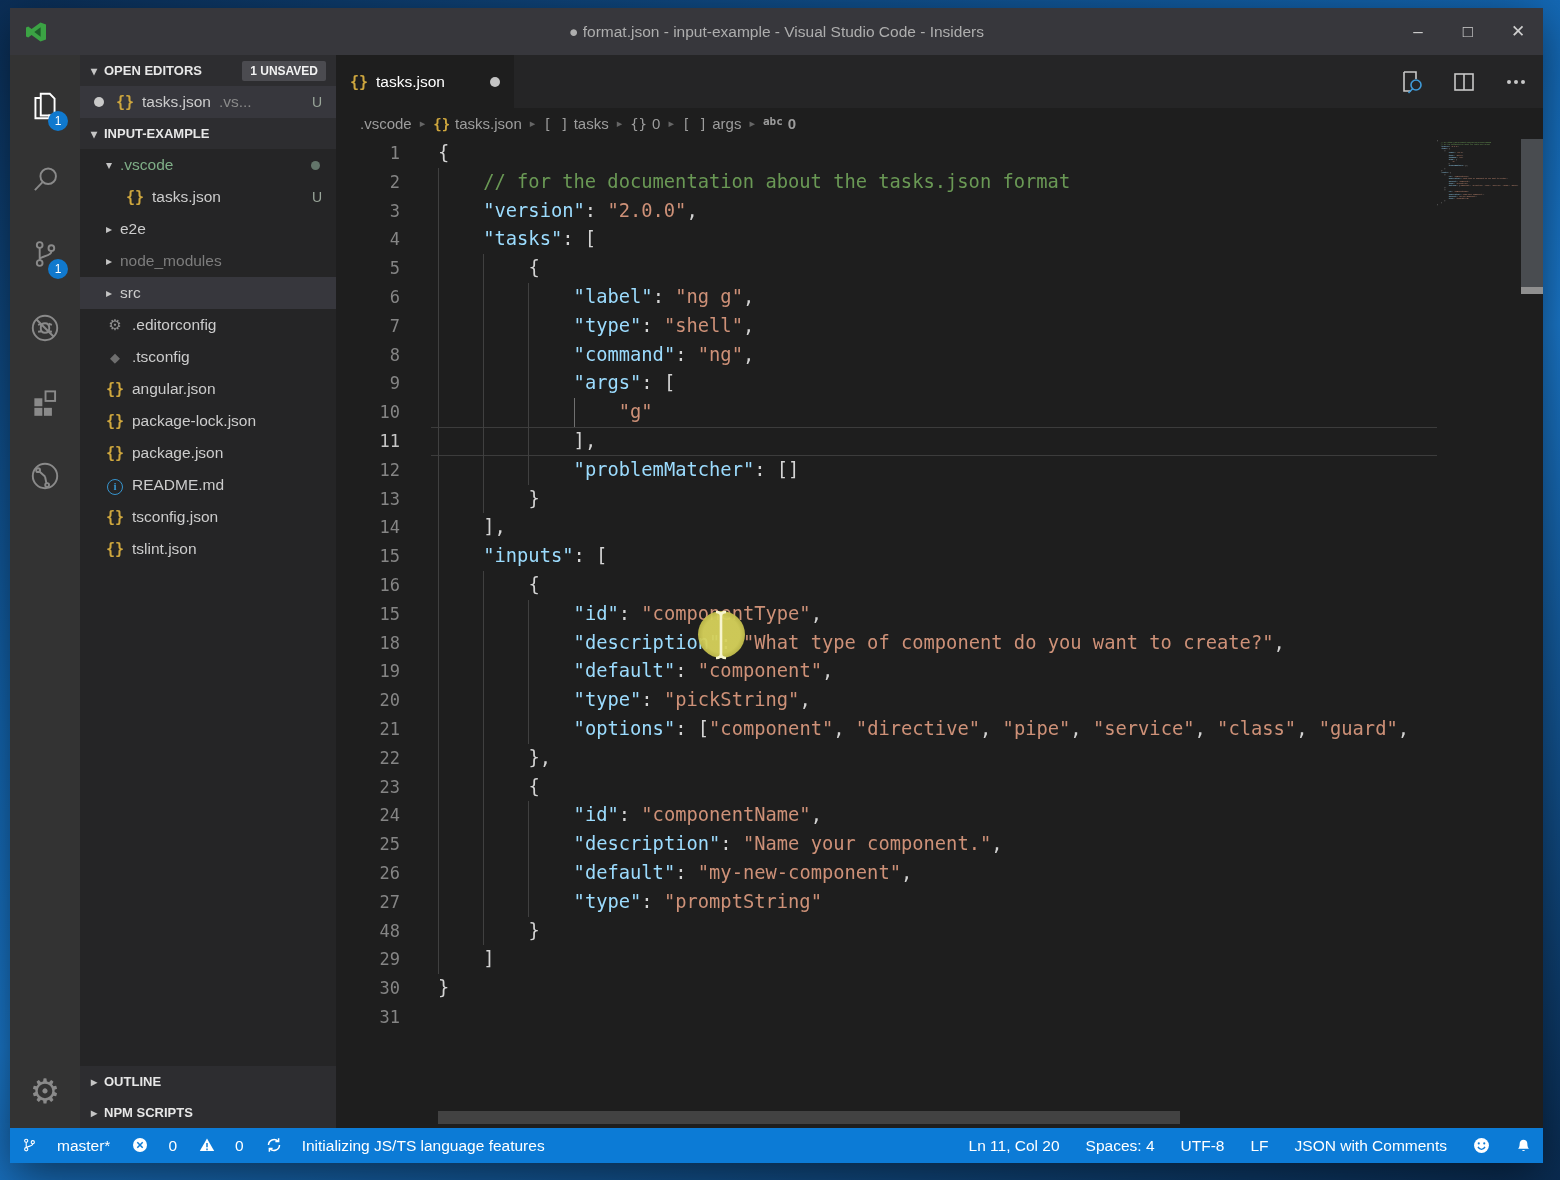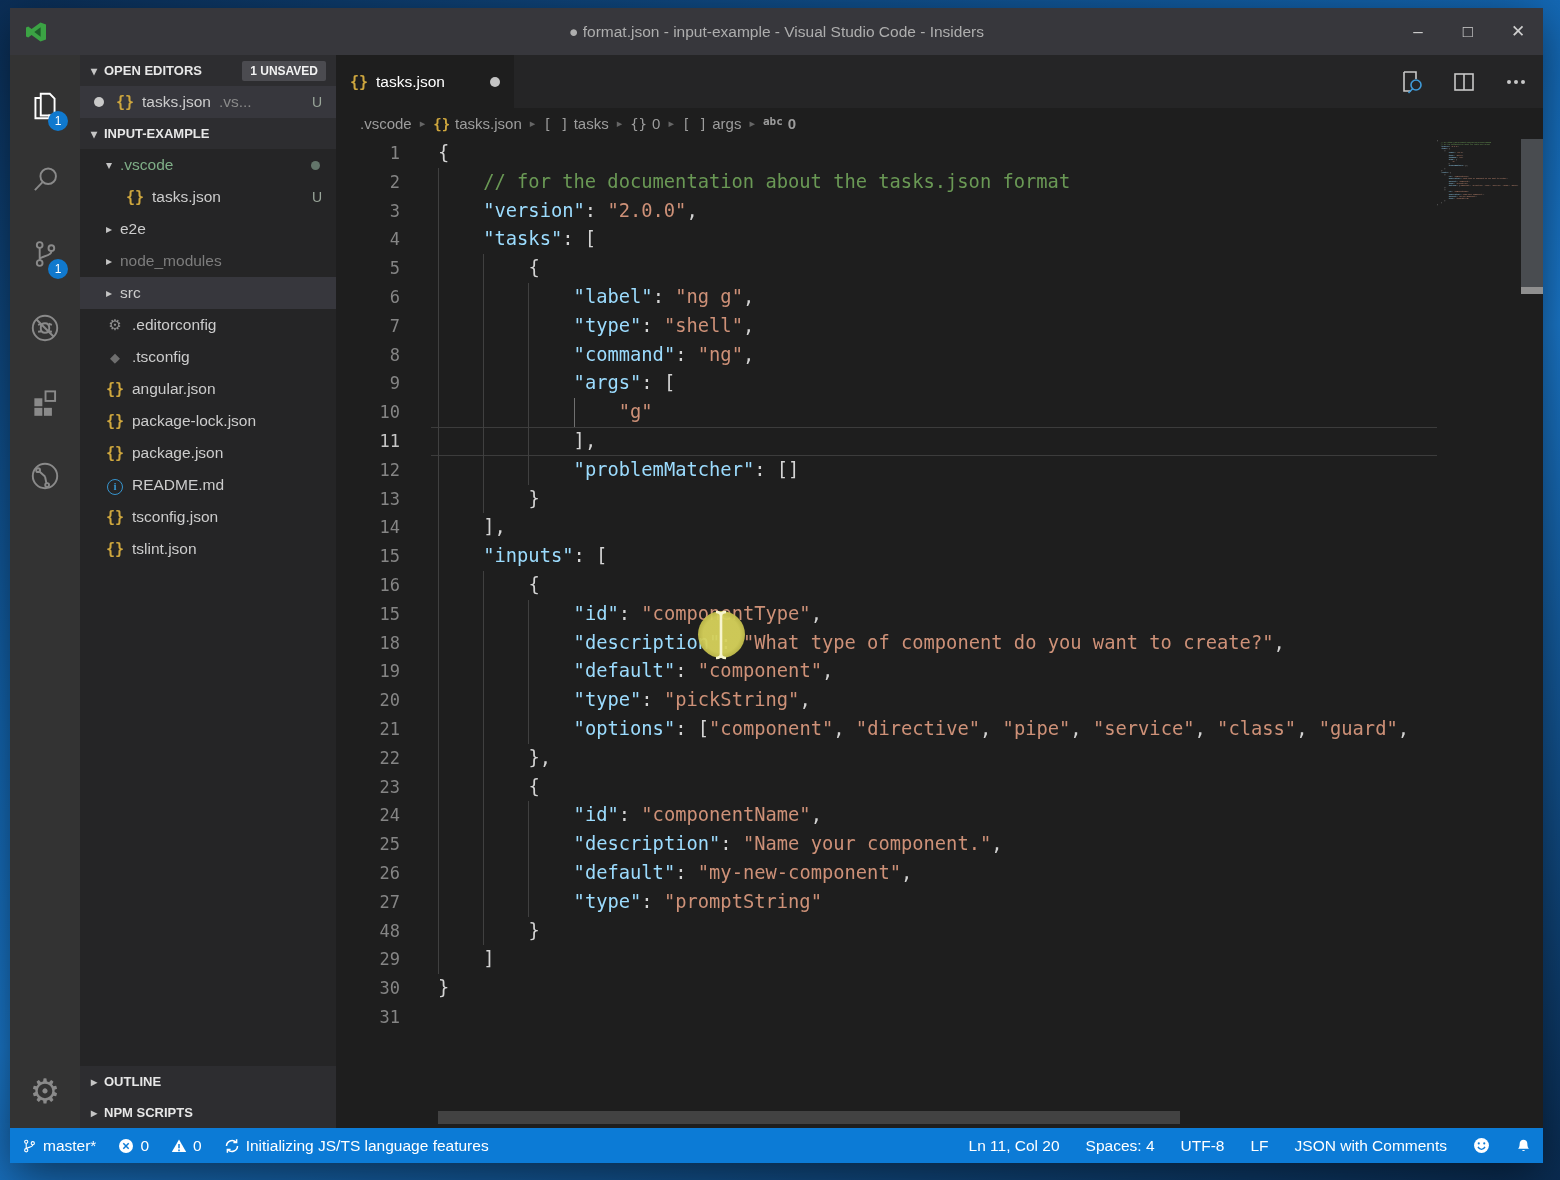--- a/index.html
+++ b/index.html
@@ -79,21 +79,21 @@
   
   .minimap { position:absolute; right:22px; top:0; width:84px; height:120px; overflow:hidden; }
   .minimap-scale { transform:scale(.084,.075); transform-origin:0 0; width:1100px; }
   .vscroll { position:absolute; right:0; top:0; width:22px; bottom:0; }
   .vscroll .thumb { position:absolute; left:0; right:0; top:0; height:152px; background:#494c50; }
   .vscroll .notch { position:absolute; left:0; right:0; top:148px; height:7px; background:#8f8f8f; }
   .hscroll-thumb { position:absolute; left:102px; width:742px; bottom:4px; height:13px; background:#424242; }
 
   
   .statusbar { height:35px; background:#0c7bd6; color:#ffffff; display:flex; align-items:center; font-size:15.5px; flex:0 0 auto; padding:0 12px; }
-  .sb-item { display:flex; align-items:center; gap:6px; margin-right:22px; white-space:nowrap; }
+  .sb-item { display:flex; align-items:flex-start; gap:20px; margin-right:22px; white-space:nowrap; }
   .sb-right { margin-left:auto; display:flex; align-items:center; }
   .sb-right .sb-item { margin-right:0; margin-left:26px; }
 
   
   .mouse-hl { position:absolute; left:698px; top:611px; width:47px; height:47px; border-radius:50%;
     background:radial-gradient(circle, rgba(214,209,90,.95) 0 55%, rgba(158,153,44,.9) 100%); z-index:50; }
   .mouse-hl svg { position:absolute; left:15px; top:-3px; }
 
   svg { display:block; }
 </style>

